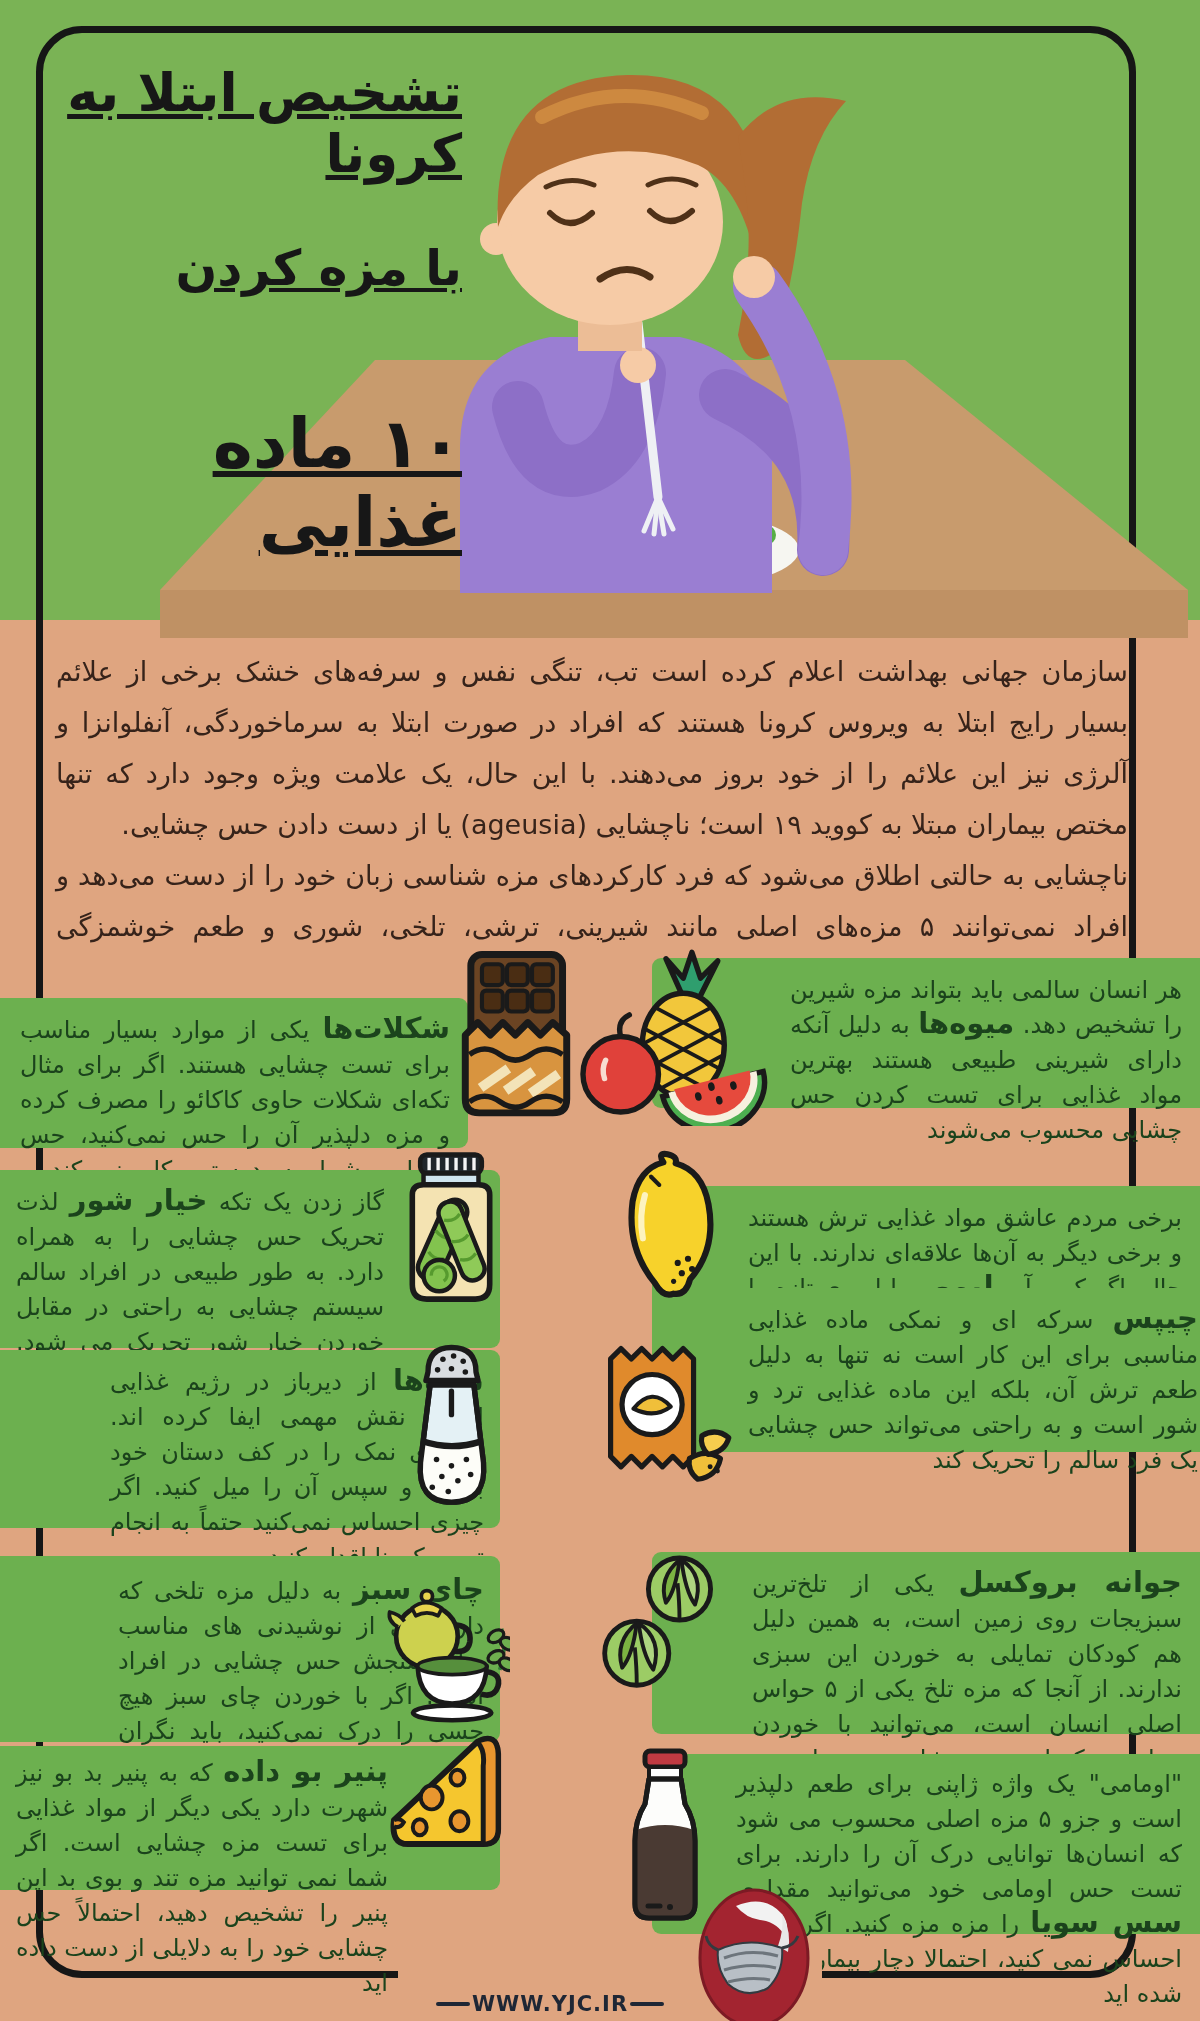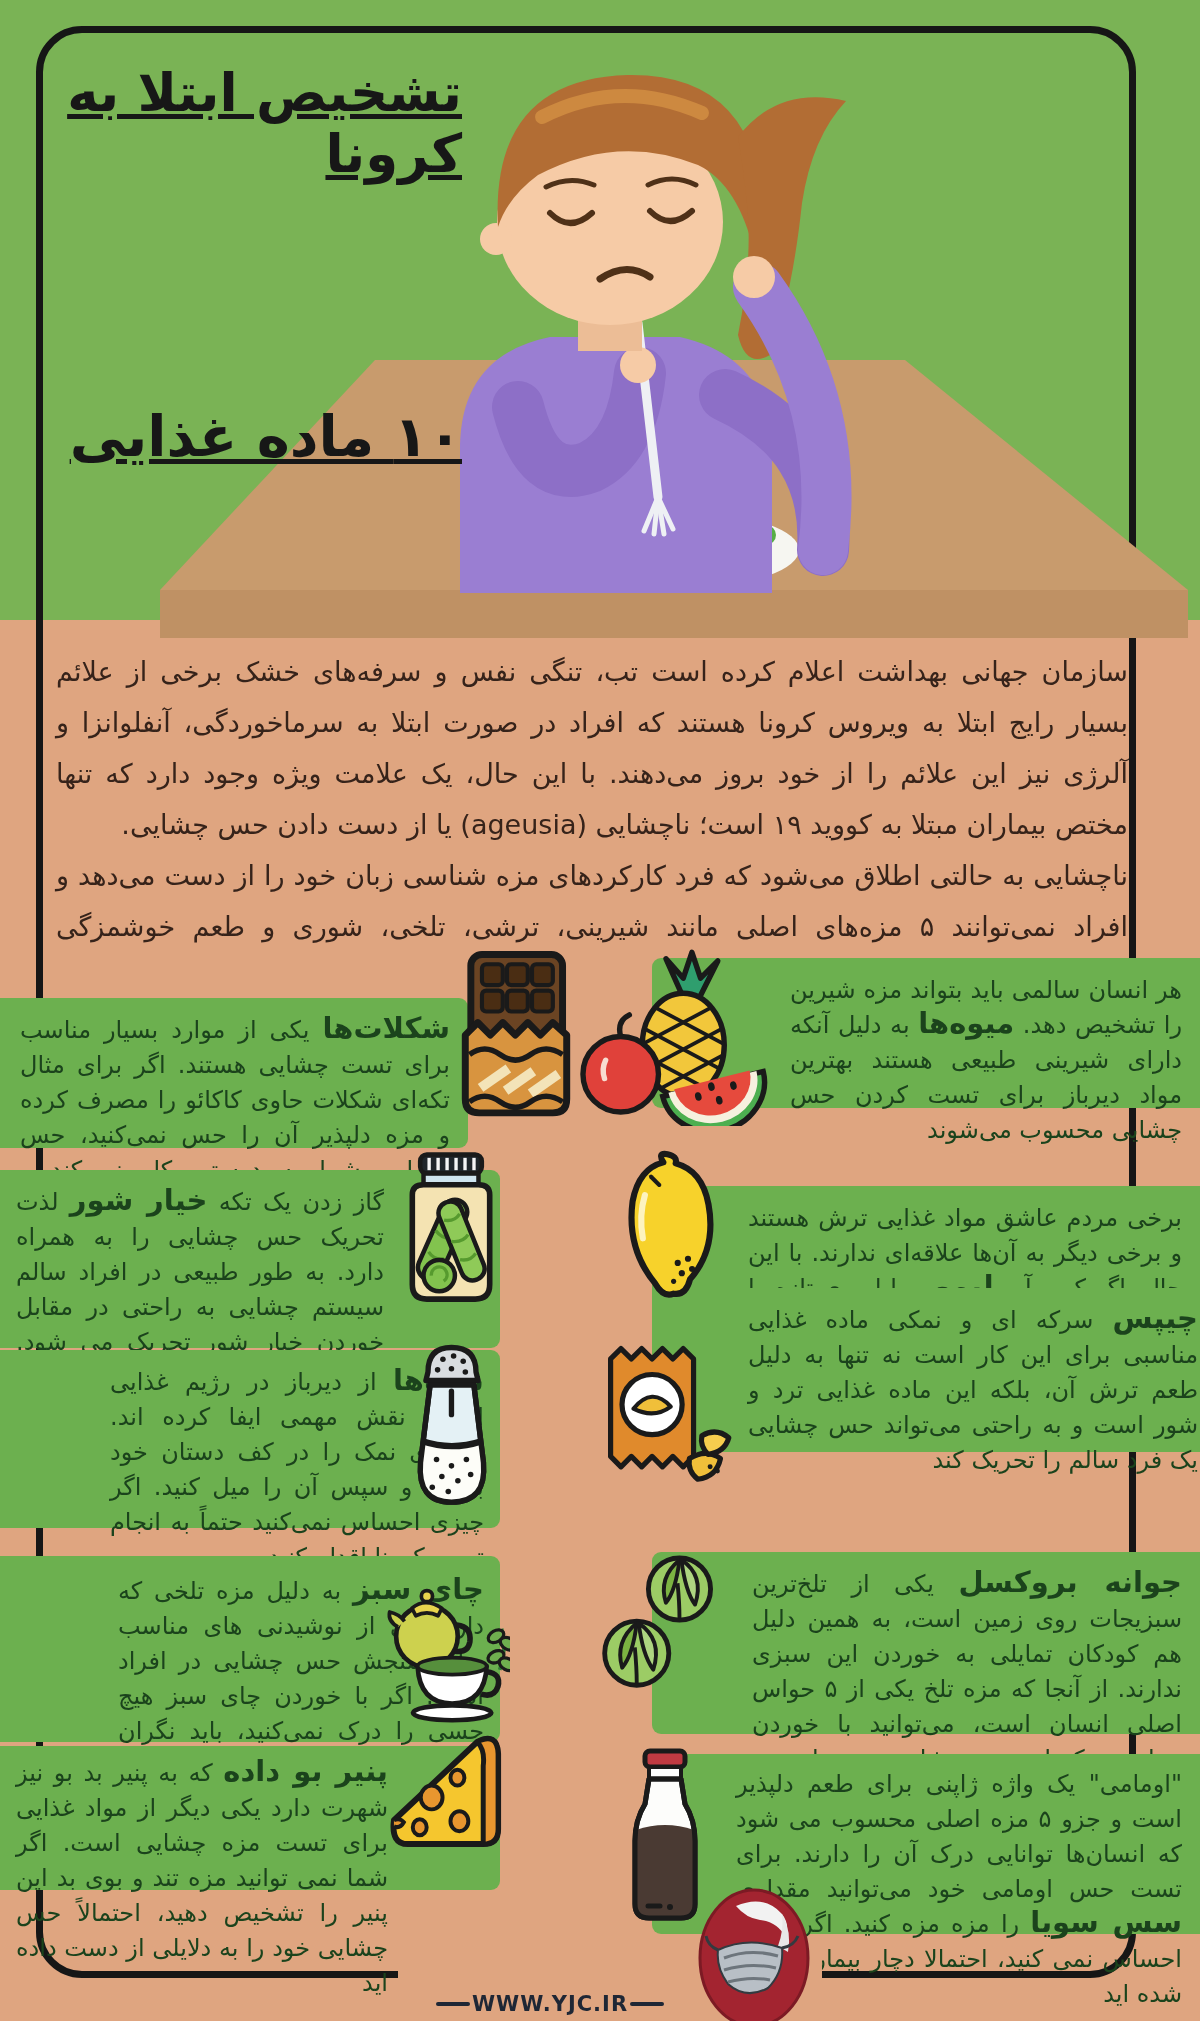--- a/index.html
+++ b/index.html
@@ -17,21 +17,21 @@
   body{font-family:"DejaVu Sans",sans-serif;}
   .canvas{position:relative;width:1200px;height:2021px;margin:0 auto;background:var(--tan);overflow:hidden;}
   .header-green{position:absolute;left:0;top:0;width:1200px;height:620px;background:var(--header-green);}
   .frame{position:absolute;left:36px;top:26px;width:1100px;height:1952px;box-sizing:border-box;
          border:7px solid var(--frame);border-radius:46px;z-index:1;}
   .illustration{position:absolute;left:140px;top:15px;width:1060px;height:625px;z-index:2;}
   .title{position:absolute;left:30px;width:432px;z-index:3;color:var(--title-ink);
          direction:rtl;text-align:right;font-weight:bold;text-decoration:underline;}
   .title-1{top:62px;font-size:53px;}
   .title-2{top:240px;font-size:49px;}
-  .title-3{top:404px;font-size:56px;}
+  .title-3{top:404px;font-size:68px;}
   .intro{position:absolute;left:56px;right:72px;top:646px;z-index:2;color:var(--intro-ink);
          font-size:27px;line-height:51px;direction:rtl;text-align:justify;text-align-last:right;}
   .intro p{margin:0;}
   .strip{position:absolute;background:var(--strip-green);color:var(--strip-ink);z-index:2;
          font-size:24px;line-height:35px;direction:rtl;text-align:justify;text-align-last:right;
          box-sizing:border-box;}
   .strip.left{left:0;border-radius:0 9px 9px 0;}
   .strip.right{right:0;border-radius:9px 0 0 9px;}
   .strip p{margin:0;}
   .strip b{font-size:29px;line-height:1;margin-top:16px;}
@@ -115,20 +115,21 @@
       <path d="M460,264 Q486,246 510,262" stroke-width="7"></path>
     </g>
 
     <path d="M683,535 Q702,388 618,272" fill="none" stroke="#9a7ed2" stroke-width="50" stroke-linecap="round"></path>
     <circle cx="614" cy="262" r="21" fill="#f6cba6"></circle>
   </svg>
 
   <div class="frame"></div>
 
   <div class="title title-1">تشخیص ابتلا به کرونا</div>
+  <div class="title title-2">با مزه کردن</div>
   <div class="title title-3">۱۰ ماده غذایی</div>
 
   <div class="intro">
     <p>سازمان جهانی بهداشت اعلام کرده است تب، تنگی نفس و سرفه‌های خشک برخی از علائم بسیار رایج ابتلا به ویروس کرونا هستند که افراد در صورت ابتلا به سرماخوردگی، آنفلوانزا و آلرژی نیز این علائم را از خود بروز می‌دهند. با این حال، یک علامت ویژه وجود دارد که تنها مختص بیماران مبتلا به کووید ۱۹ است؛ ناچشایی (ageusia) یا از دست دادن حس چشایی.</p>
     <p>ناچشایی به حالتی اطلاق می‌شود که فرد کارکردهای مزه شناسی زبان خود را از دست می‌دهد و افراد نمی‌توانند ۵ مزه‌های اصلی مانند شیرینی، ترشی، تلخی، شوری و طعم خوشمزگی (Umami) را تشخیص دهند</p>
   </div>
 
   <section class="strip left" style="top:998px;height:150px;width:468px;padding:15px 18px 0 20px;">
     <p><span></span><b>شکلات‌ها</b><span> یکی از موارد بسیار مناسب برای تست چشایی هستند. اگر برای مثال تکه‌ای شکلات حاوی کاکائو را مصرف کرده و مزه دلپذیر آن را حس نمی‌کنید، حس چشایی شما به درستی کار نمی‌کند و احتمالاً بیمار هستید</span></p>
   </section>
@@ -146,21 +147,21 @@
     <path d="M14,78 Q25,70 36,78 Q47,86 58,78 Q69,70 81,78" fill="none" stroke="#1a1a1a" stroke-width="4"></path>
     <g stroke="#f3e3b8" stroke-width="7">
       <line x1="22" y1="102" x2="42" y2="88"></line>
         <line x1="40" y1="104" x2="60" y2="90"></line>
         <line x1="58" y1="106" x2="78" y2="92"></line>
     </g>
     <path d="M14,112 Q25,104 36,112 Q47,120 58,112 Q69,104 81,112" fill="none" stroke="#1a1a1a" stroke-width="4"></path>
   </svg>
 
   <section class="strip right" style="top:958px;height:150px;width:548px;padding:15px 18px 0 138px;">
-    <p><span>هر انسان سالمی باید بتواند مزه شیرین را تشخیص دهد. </span><b>میوه‌ها</b><span> به دلیل آنکه دارای شیرینی طبیعی هستند بهترین مواد دیرباز برای تست کردن حس چشایی محسوب می‌شوند</span></p>
+    <p><span>هر انسان سالمی باید بتواند مزه شیرین را تشخیص دهد. </span><b>میوه‌ها</b><span> به دلیل آنکه دارای شیرینی طبیعی هستند بهترین مواد غذایی برای تست کردن حس چشایی محسوب می‌شوند</span></p>
   </section>
   <svg class="food-icon" style="left:575px;top:948px;width:195px;height:178px;" viewBox="0 0 180 165">
     <defs>
         <clipPath id="pin">
           <ellipse cx="100" cy="90" rx="38" ry="48"></ellipse>
         </clipPath>
       </defs>
     <path d="M100,46 L84,10 L100,28 L108,4 L116,28 L132,12 L114,48 Z" fill="#2f9e6e" stroke="#1a1a1a" stroke-width="5" stroke-linejoin="round"></path>
     <ellipse cx="100" cy="90" rx="38" ry="48" fill="#f2c73b" stroke="#1a1a1a" stroke-width="5"></ellipse>
     <g clip-path="url(#pin)" stroke="#1a1a1a" stroke-width="3.5">

